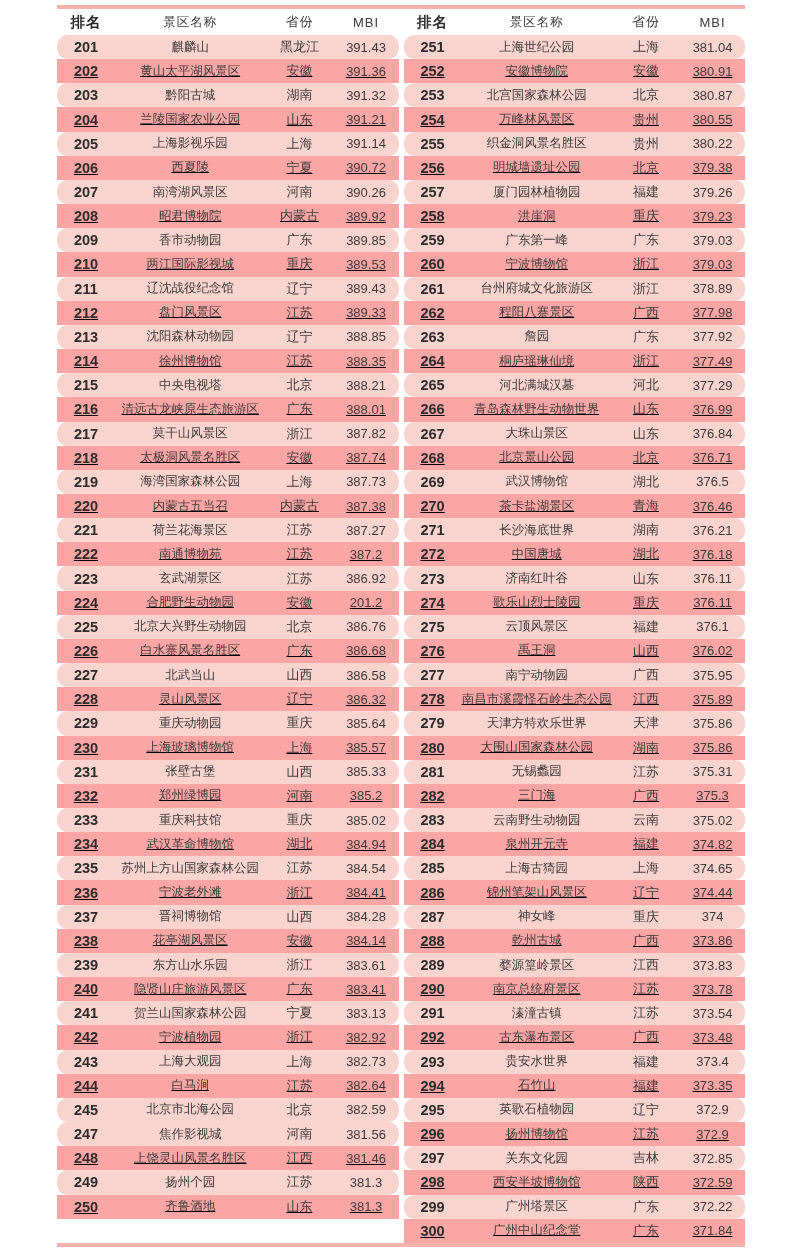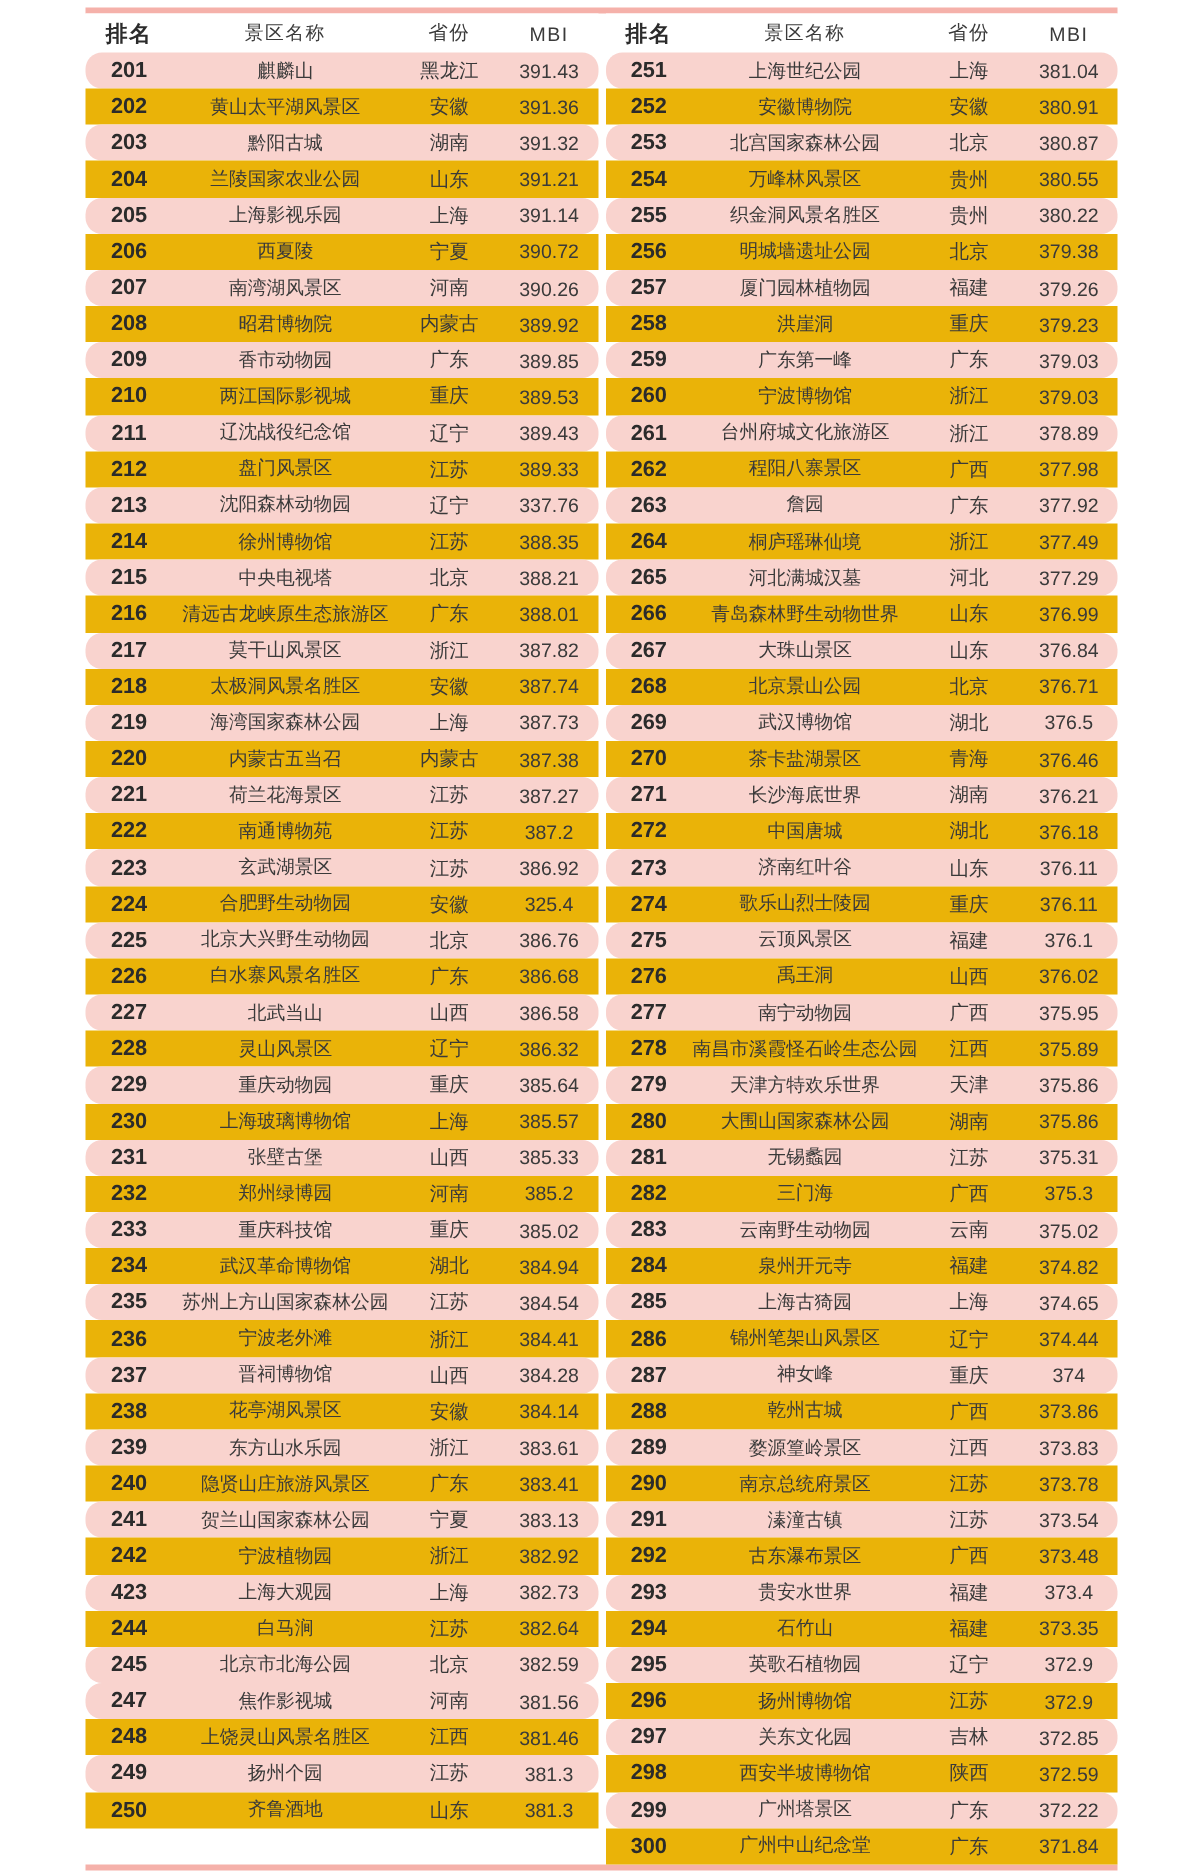--- a/index.html
+++ b/index.html
@@ -42,21 +42,21 @@
     font-size: 15px;
     color: #333333;
     letter-spacing: 1px;
   }
   .row {
     height: 24.16px;
     display: flex;
     align-items: center;
   }
   .row.pink { background: #f9d3ce; border-radius: 11px; }
-  .row.white { background: #eab308; }
+  .row.white { background: #fca5a5; text-decoration: underline; }
   .cell {
     text-align: center;
     white-space: nowrap;
     overflow: visible;
   }
   .cell.rank {
     width: 17%;
     font-weight: bold;
     font-size: 14.5px;
     color: #2b2b2b;
@@ -162,21 +162,21 @@
           <div class="row white">
             <span class="cell rank">212</span>
             <span class="cell name">盘门风景区</span>
             <span class="cell prov">江苏</span>
             <span class="cell mbi">389.33</span>
           </div>
           <div class="row pink">
             <span class="cell rank">213</span>
             <span class="cell name">沈阳森林动物园</span>
             <span class="cell prov">辽宁</span>
-            <span class="cell mbi">337.76</span>
+            <span class="cell mbi">388.85</span>
           </div>
           <div class="row white">
             <span class="cell rank">214</span>
             <span class="cell name">徐州博物馆</span>
             <span class="cell prov">江苏</span>
             <span class="cell mbi">388.35</span>
           </div>
           <div class="row pink">
             <span class="cell rank">215</span>
             <span class="cell name">中央电视塔</span>
@@ -228,21 +228,21 @@
           <div class="row pink">
             <span class="cell rank">223</span>
             <span class="cell name">玄武湖景区</span>
             <span class="cell prov">江苏</span>
             <span class="cell mbi">386.92</span>
           </div>
           <div class="row white">
             <span class="cell rank">224</span>
             <span class="cell name">合肥野生动物园</span>
             <span class="cell prov">安徽</span>
-            <span class="cell mbi">325.4</span>
+            <span class="cell mbi">201.2</span>
           </div>
           <div class="row pink">
             <span class="cell rank">225</span>
             <span class="cell name">北京大兴野生动物园</span>
             <span class="cell prov">北京</span>
             <span class="cell mbi">386.76</span>
           </div>
           <div class="row white">
             <span class="cell rank">226</span>
             <span class="cell name">白水寨风景名胜区</span>
@@ -339,21 +339,21 @@
             <span class="cell prov">宁夏</span>
             <span class="cell mbi">383.13</span>
           </div>
           <div class="row white">
             <span class="cell rank">242</span>
             <span class="cell name">宁波植物园</span>
             <span class="cell prov">浙江</span>
             <span class="cell mbi">382.92</span>
           </div>
           <div class="row pink">
-            <span class="cell rank">423</span>
+            <span class="cell rank">243</span>
             <span class="cell name">上海大观园</span>
             <span class="cell prov">上海</span>
             <span class="cell mbi">382.73</span>
           </div>
           <div class="row white">
             <span class="cell rank">244</span>
             <span class="cell name">白马涧</span>
             <span class="cell prov">江苏</span>
             <span class="cell mbi">382.64</span>
           </div>

